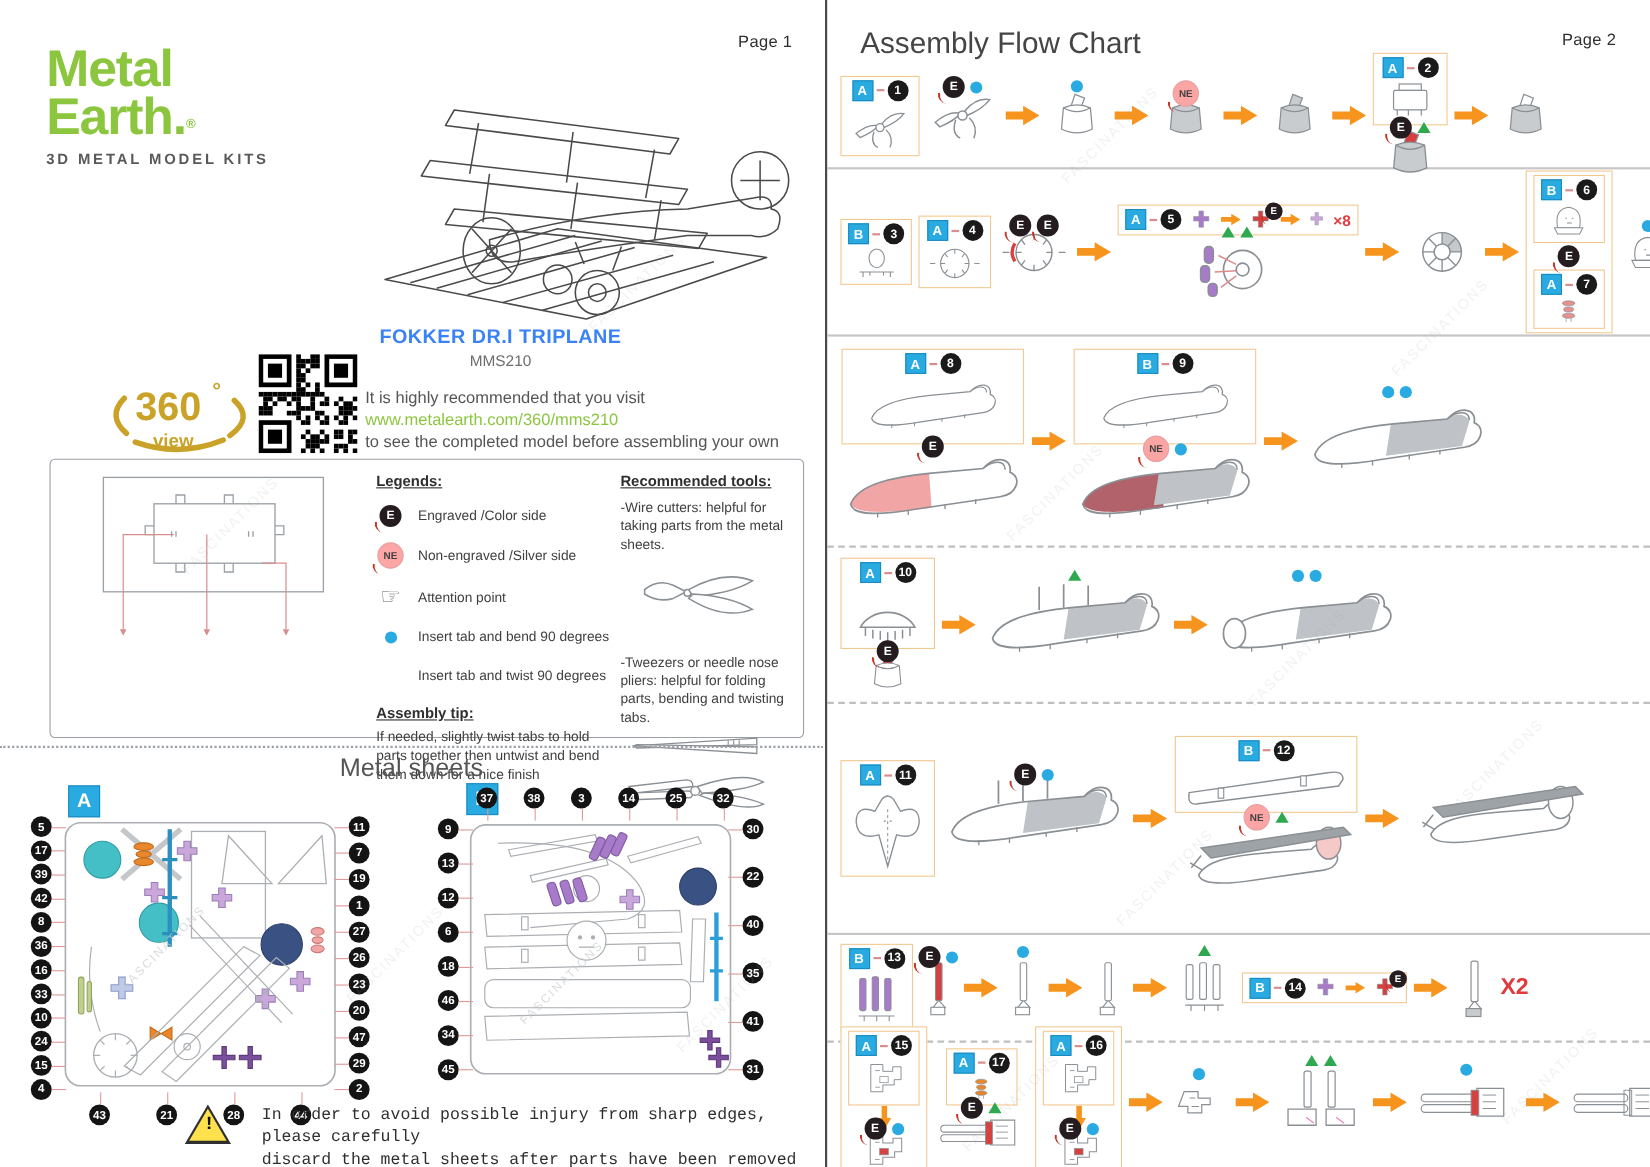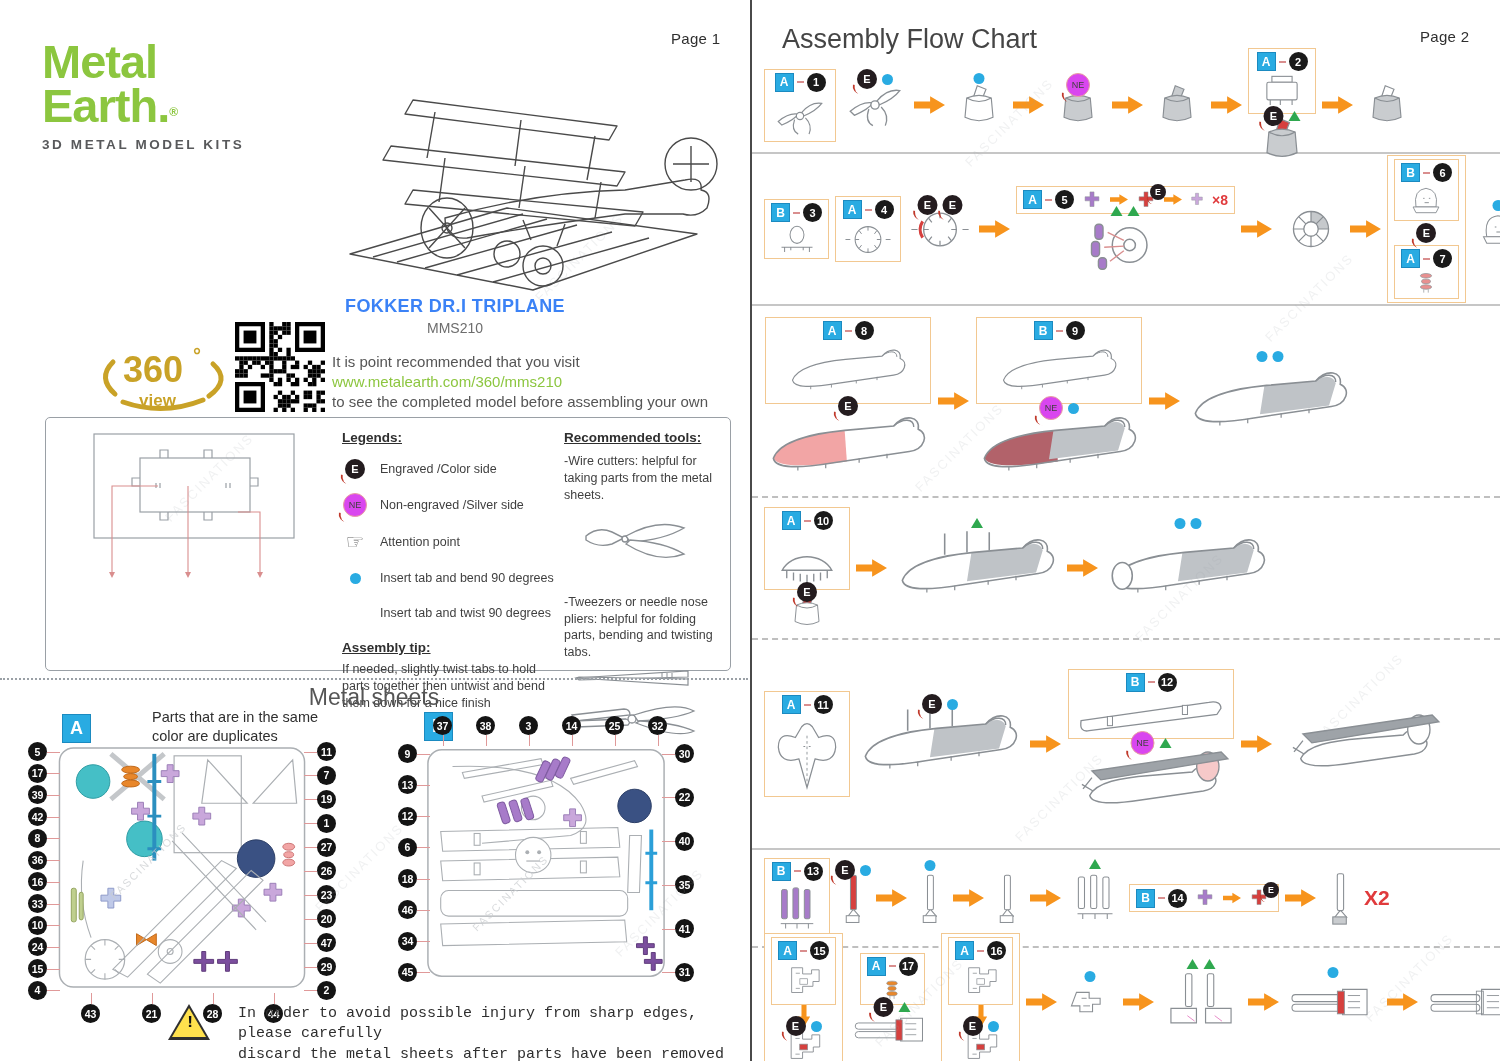--- a/index.html
+++ b/index.html
@@ -63,22 +63,22 @@
   .refhead{display:flex;align-items:center;gap:3px;}
   .stack{display:flex;flex-direction:column;align-items:center;gap:3px;}
   .step{position:relative;display:flex;align-items:center;}
   .bset{position:absolute;top:-11px;left:50%;transform:translateX(-50%);display:flex;gap:5px;align-items:center;z-index:3;}
   .mini{position:relative;display:flex;align-items:center;}
   .mini .mini-badge{position:absolute;right:-9px;top:-8px;transform:scale(.8);}
   .badge-E{width:20px;height:20px;border-radius:50%;background:#241c1f;color:#fff;font-weight:bold;font-size:11px;
       display:flex;align-items:center;justify-content:center;position:relative;flex:0 0 auto;}
   .badge-E::after{content:"";position:absolute;left:-5px;bottom:-5px;width:9px;height:9px;
       border-left:2px solid #C0392B;border-radius:0 0 0 9px;transform:rotate(8deg);}
-  .badge-NE{width:22px;height:22px;border-radius:50%;background:#d946ef;border:1.5px solid #E8A0A0;color:#3f3f3f;
-      font-weight:normal;font-size:9px;display:flex;align-items:center;justify-content:center;position:relative;flex:0 0 auto;}
+  .badge-NE{width:22px;height:22px;border-radius:50%;background:#fca5a5;border:1.5px solid #E8A0A0;color:#3f3f3f;
+      font-weight:bold;font-size:9px;display:flex;align-items:center;justify-content:center;position:relative;flex:0 0 auto;}
   .badge-NE::after{content:"";position:absolute;left:-6px;bottom:-6px;width:9px;height:9px;
       border-left:2px solid #C0392B;border-radius:0 0 0 9px;transform:rotate(8deg);}
   .dot-blue{width:11px;height:11px;border-radius:50%;background:#29ABE2;flex:0 0 auto;}
   .tri-green{width:0;height:0;border-left:6px solid transparent;border-right:6px solid transparent;
       border-bottom:10px solid #2FA84F;flex:0 0 auto;}
   .arrow-o{display:inline-block;width:31px;height:20px;background:#F7941D;flex:0 0 auto;
       clip-path:polygon(0 32%,52% 32%,52% 6%,100% 50%,52% 94%,52% 68%,0 68%);}
   .arrow-o.mini{width:18px;height:12px;}
   .arrow-o.down{transform:rotate(90deg);width:22px;height:14px;margin:2px 0;}
   .mult{color:#E03A3C;font-weight:bold;font-size:21px;flex:0 0 auto;}
@@ -389,21 +389,21 @@
       <rect x="8" y="8" width="12" height="12" fill="#000"></rect>
       <rect x="56" y="0" width="28" height="28" fill="#000"></rect>
       <rect x="60" y="4" width="20" height="20" fill="#fff"></rect>
       <rect x="64" y="8" width="12" height="12" fill="#000"></rect>
       <rect x="0" y="56" width="28" height="28" fill="#000"></rect>
       <rect x="4" y="60" width="20" height="20" fill="#fff"></rect>
       <rect x="8" y="64" width="12" height="12" fill="#000"></rect>
     </svg>
 
   <div class="abs" style="left:332px;top:352px;width:380px;">
-    <div class="note-line">It is point recommended that you visit</div>
+    <div class="note-line">It is highly recommended that you visit</div>
     <div class="note-line note-url">www.metalearth.com/360/mms210</div>
     <div class="note-line">to see the completed model before assembling your own</div>
   </div>
 
   <div class="abs legend-box" style="left:45px;top:417px;width:684px;height:252px;">
 
     <svg class="abs" style="left:46px;top:14px;" width="210" height="146" viewBox="0 0 210 146">
       <rect x="2" y="2" width="200" height="104" fill="none" stroke="#9AA0A6" stroke-width="1.2"></rect>
       <rect x="48" y="26" width="110" height="54" fill="none" stroke="#9AA0A6" stroke-width="1.2"></rect>
       <path d="M68 26 v-8 h8 v8 M112 26 v-8 h8 v8 M68 80 v8 h8 v-8 M112 80 v8 h8 v-8 M48 46 h-8 v8 h8 M158 46 h8 v8 h-8" fill="none" stroke="#9AA0A6" stroke-width="1.2"></path>
@@ -475,21 +475,20 @@
           <path d="M68 22 Q110 8 128 18 Q110 26 72 28 Z"></path>
           <path d="M70 30 Q112 46 128 38 Q110 30 74 28 Z"></path>
         </g>
       </svg>
     </div>
   </div>
 
   <div class="dotted-sep"></div>
 
   <div class="abs sheets-title" style="left:0;top:684px;width:748px;text-align:center;">Metal sheets</div>
-  <div class="abs dup-note" style="left:152px;top:708px;width:200px;">Parts that are in the same color are duplicates</div>
 
   <div class="abs sheet-tile" style="left:62px;top:714px;">A</div>
   <div class="abs sheet-tile" style="left:424px;top:712px;">B</div>
 
   <div class="abs" style="left:28px;top:742px;display:flex;gap:6px;">
     <div id="a-left" class="co-col" style="height:258px;">
         <span class="callout from-left">5</span>
         <span class="callout from-left">17</span>
         <span class="callout from-left">39</span>
         <span class="callout from-left">42</span>

